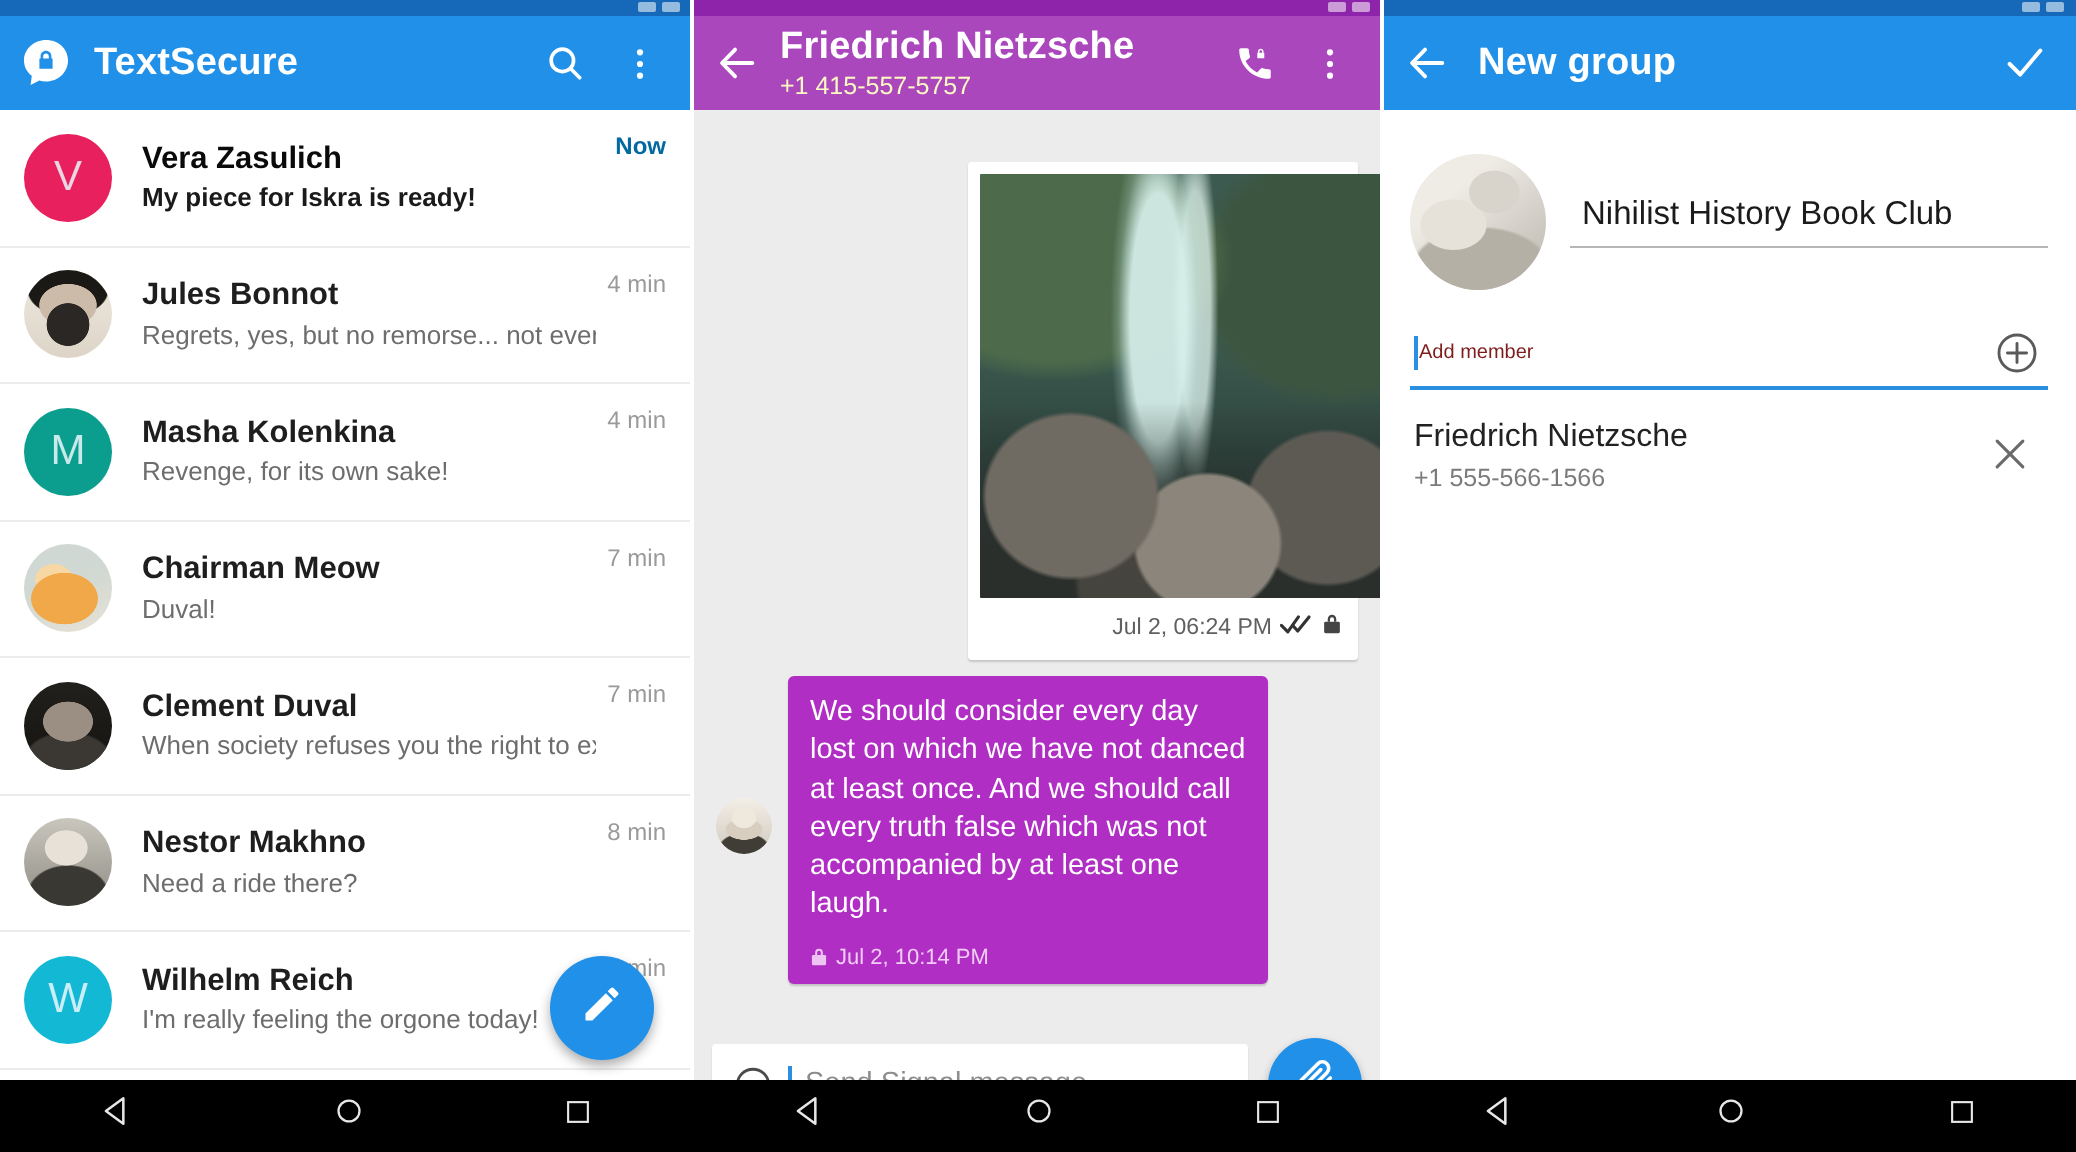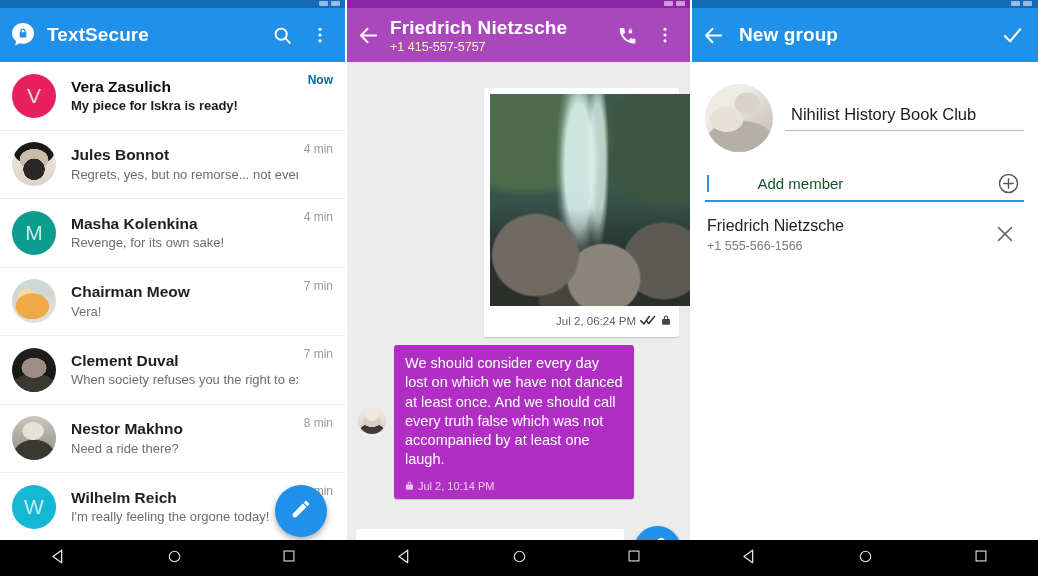--- a/index.html
+++ b/index.html
@@ -15,21 +15,21 @@
   .panel.right { width:347px; }
 
   
   .statusbar { height:8px; width:100%; position:relative; }
   .statusbar.blue { background:#1669b8; }
   .statusbar.purple { background:#8e24aa; }
   .sb-icons { position:absolute; right:6px; top:1px; display:flex; gap:3px; }
   .sb-icons i { display:block; width:9px; height:5px; background:rgba(255,255,255,.55); border-radius:1px; }
 
   
-  .appbar { height:54px; display:flex; align-items:center; padding:0 10px; color:#fff; }
+  .appbar { height:47px; display:flex; align-items:center; padding:0 10px; color:#fff; }
   .appbar.blue { background:#2090e8; }
   .appbar.purple { background:#ab47bc; }
   .appbar-title { font-size:19px; font-weight:bold; letter-spacing:.1px; }
   .appbar-actions { margin-left:auto; display:flex; align-items:center; gap:6px; }
   .ab-icon { width:32px; height:32px; display:flex; align-items:center; justify-content:center; cursor:pointer; }
   .ab-icon svg { display:block; }
 
   
   .logo { width:26px; height:26px; margin-right:11px; flex:none; }
 
@@ -130,21 +130,21 @@
 
   
   .groupbody { height:506px; background:#fff; padding:0 14px; }
   .grouprow { display:flex; align-items:center; padding:22px 0 18px 0; }
   .group-avatar { width:68px; height:68px; border-radius:50%; overflow:hidden; position:relative; flex:none; margin-right:12px; }
   .underline-field { flex:1; border-bottom:1px solid #b6b6b6; padding:0 4px 6px 6px; }
   .underline-field .val { font-size:16.5px; color:#1b1b1b; }
   .addmember { display:flex; align-items:center; border-bottom:2px solid #2b8fe0;
                padding:0 4px 5px 2px; margin-top:2px; }
   .addmember .caret2 { width:1.5px; height:17px; background:#2a8fe0; margin-right:1px; }
-  .addmember .hint { font-size:15px; color:#14532d; flex:1;margin-left:48px; }
+  .addmember .hint { font-size:10px; color:#7f1d1d; flex:1; }
   .memberrow { display:flex; align-items:center; padding:14px 4px 0 2px; }
   .mem-text { flex:1; }
   .mem-name { font-size:16px; color:#222; line-height:1.3; }
   .mem-num { font-size:12.5px; color:#7b7b7b; margin-top:2px; }
 
   
   .navbar { position:absolute; left:0; bottom:0; width:1038px; height:36px; background:#000;
             display:flex; }
   .navgroup { width:346px; height:36px; display:flex; align-items:center; justify-content:space-around; }
   .navgroup.mid { width:345px; }
@@ -224,21 +224,21 @@
         </div>
         <div class="conv-time">4 min</div>
       </div>
 
       <div class="convrow">
         <div class="avatar">
             <span class="ph ph-meow"></span>
           </div>
         <div class="conv-text">
           <div class="conv-name">Chairman Meow</div>
-          <div class="conv-snip">Vera!</div>
+          <div class="conv-snip">Duval!</div>
         </div>
         <div class="conv-time">7 min</div>
       </div>
 
       <div class="convrow">
         <div class="avatar">
             <span class="ph ph-duval"></span>
           </div>
         <div class="conv-text">
           <div class="conv-name">Clement Duval</div>

